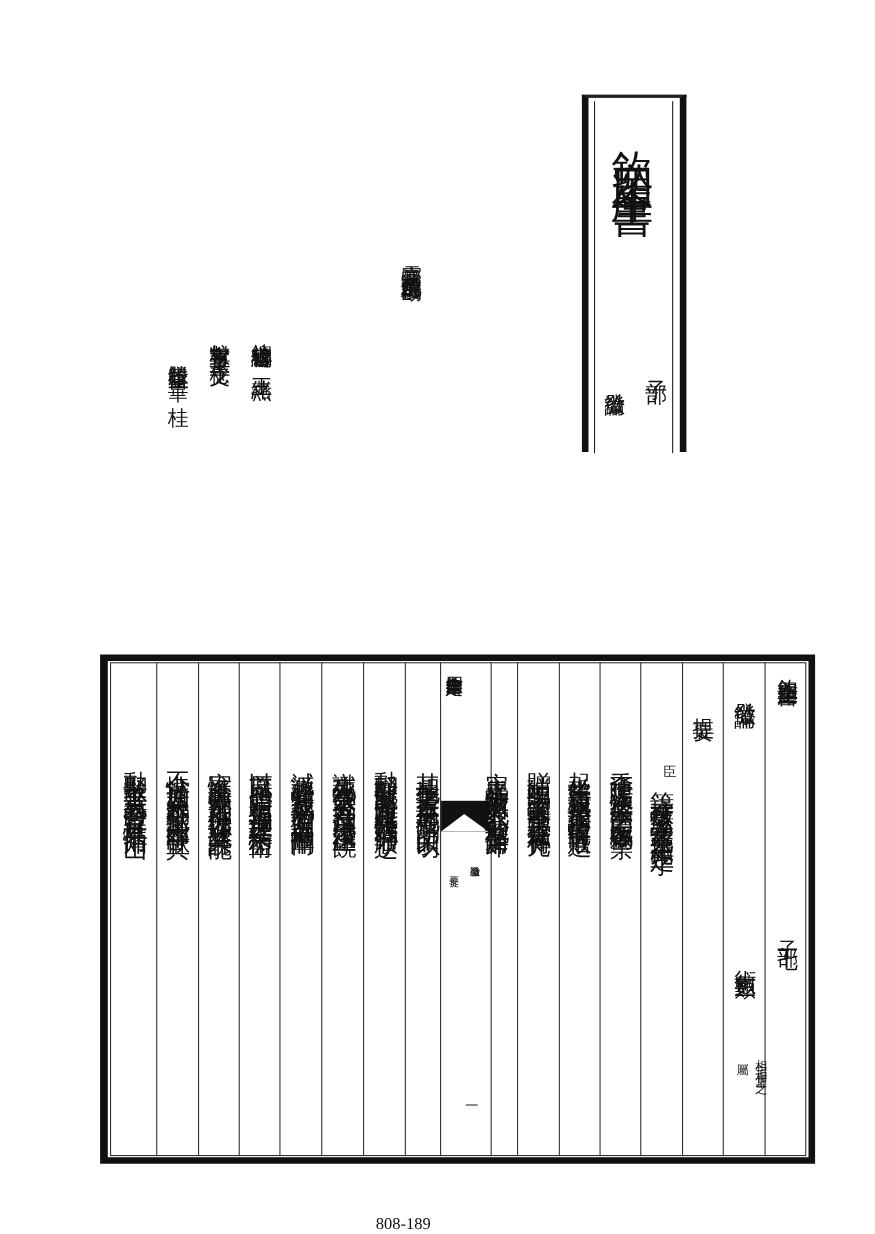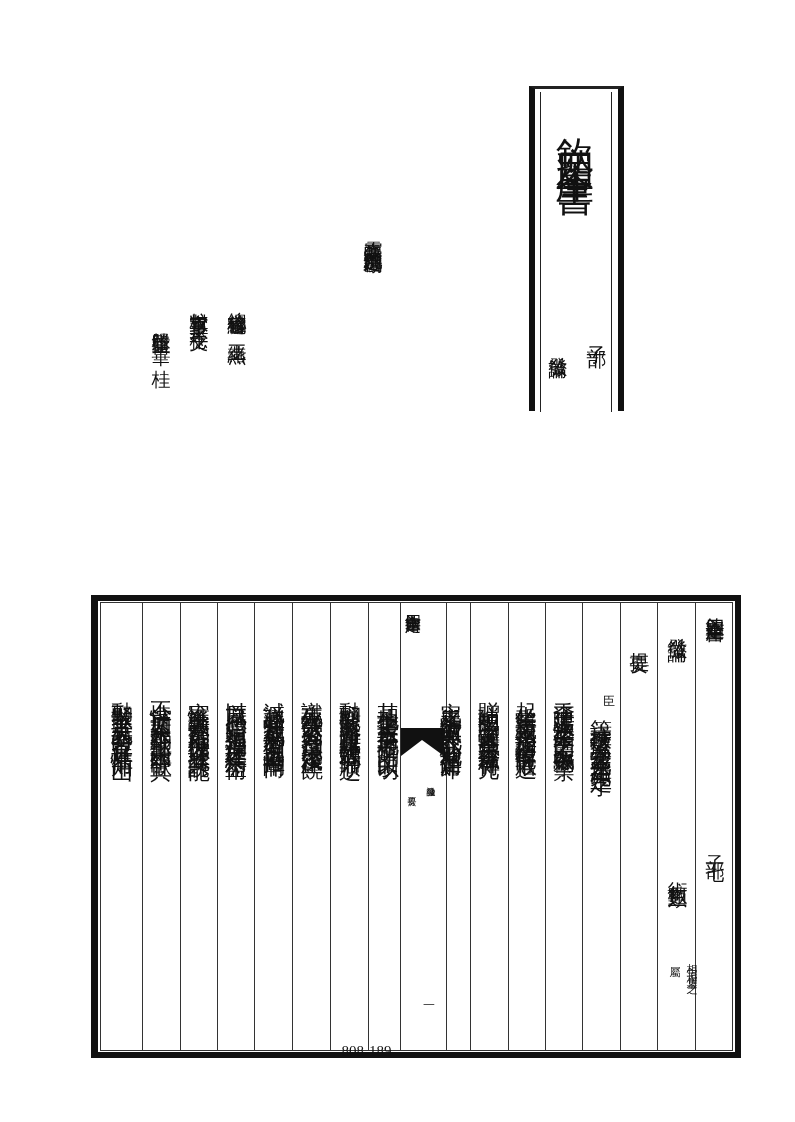--- a/index.html
+++ b/index.html
@@ -21,21 +21,21 @@
                 border:6px solid #111; border-left-width:7px; box-sizing:border-box; }
   .page-inner { position:absolute; left:100px; top:602px; width:633px; height:449px;
                 border:1px solid #333; box-sizing:border-box; }
   .rule { position:absolute; top:602px; width:0; height:449px; border-left:1px solid #333; }
   .body-col { font-size:22px; line-height:1; letter-spacing:3.6px; }
   .hdr { font-size:18px; letter-spacing:1px; }
   .fishtail { position:absolute; left:401px; top:728px; width:43px; height:28px; background:#111; }
   .fishtail:after { content:""; position:absolute; left:0; top:12px; width:0; height:0;
                     border-left:21px solid transparent; border-right:22px solid transparent; border-bottom:16px solid #fff; }
   .tiny { font-size:10px; letter-spacing:0; }
-  .footer { position:absolute; left:0; width:733px; top:1043px; text-align:center;
+  .footer { position:absolute; left:0; width:733px; top:1105px; text-align:center;
             font-family:"Liberation Serif", serif; font-size:15px; }
 </style>
 </head>
 <body>
 
 <div class="title-frame"></div>
 <div class="title-inner"></div>
 <div class="vcol title-main">欽定四庫全書</div>
 <div class="vcol title-sub1">子部</div>
 <div class="vcol title-sub2">發微論</div>

